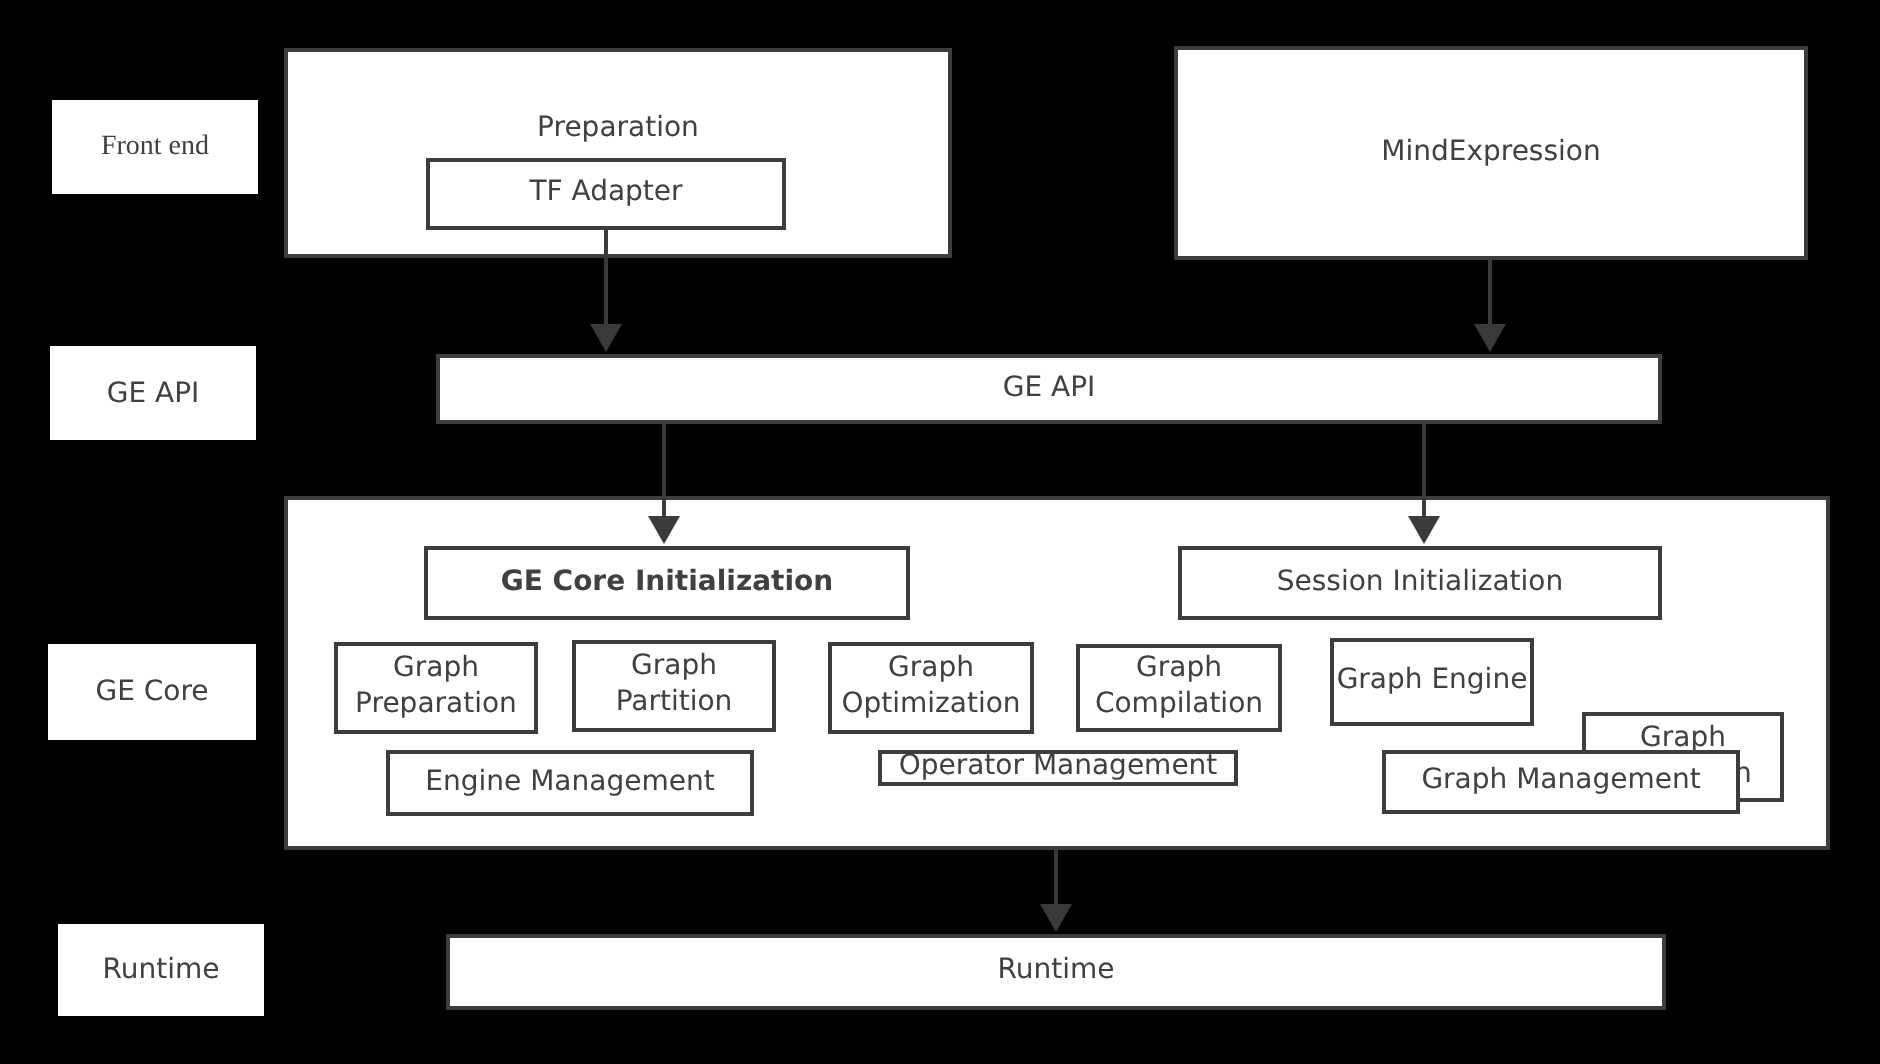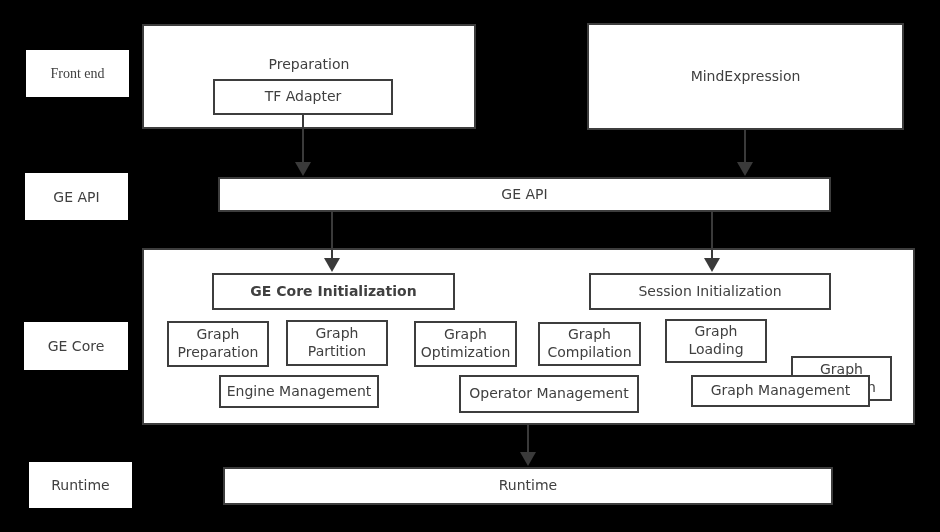--- a/index.html
+++ b/index.html
@@ -90,22 +90,22 @@
   #box-ge-core-init    { left: 212px; top: 273px; width: 243px; height: 37px; font-weight: bold; }
   #box-session-init    { left: 589px; top: 273px; width: 242px; height: 37px; }
 
   #box-graph-preparation  { left: 167px; top: 321px; width: 102px; height: 46px; }
   #box-graph-partition    { left: 286px; top: 320px; width: 102px; height: 46px; }
   #box-graph-optimization { left: 414px; top: 321px; width: 103px; height: 46px; }
   #box-graph-compilation  { left: 538px; top: 322px; width: 103px; height: 44px; }
   #box-graph-loading      { left: 665px; top: 319px; width: 102px; height: 44px; }
   #box-graph-execution    { left: 791px; top: 316px; width: 101px; height: 45px; margin-top: 40px; }
 
-  #box-engine-management   { left: 193px; top: 375px; width: 160px; height: 33px; margin-left: 26px; }
-  #box-operator-management { left: 459px; top: 375px; width: 180px; height: 38px; }
+  #box-engine-management   { left: 193px; top: 375px; width: 184px; height: 33px; }
+  #box-operator-management { left: 439px; top: 375px; width: 180px; height: 18px; }
   #box-graph-management    { left: 691px; top: 375px; width: 179px; height: 32px; }
 
   #bar-runtime     { left: 223px; top: 467px; width: 610px; height: 38px; }
 
   #arrow-tf-to-api       { left: 295px; top: 115px; height: 61px; }
   #arrow-tf-to-api .shaft       { height: 48px; }
   #arrow-me-to-api       { left: 737px; top: 130px; height: 46px; }
   #arrow-me-to-api .shaft       { height: 33px; }
   #arrow-api-to-coreinit { left: 324px; top: 212px; height: 60px; }
   #arrow-api-to-coreinit .shaft { height: 47px; }
@@ -133,21 +133,21 @@
   <div class="box" id="bar-ge-api">GE API</div>
 
   <div class="box" id="box-ge-core"></div>
   <div class="box" id="box-ge-core-init">GE Core Initialization</div>
   <div class="box" id="box-session-init">Session Initialization</div>
 
   <div class="box" id="box-graph-preparation">Graph Preparation</div>
   <div class="box" id="box-graph-partition">Graph Partition</div>
   <div class="box" id="box-graph-optimization">Graph Optimization</div>
   <div class="box" id="box-graph-compilation">Graph Compilation</div>
-  <div class="box" id="box-graph-loading">Graph Loading</div>
+  <div class="box" id="box-graph-loading">Graph Engine</div>
   <div class="box" id="box-graph-execution">Graph Execution</div>
 
   <div class="box" id="box-engine-management">Engine Management</div>
   <div class="box" id="box-operator-management">Operator Management</div>
   <div class="box" id="box-graph-management">Graph Management</div>
 
   <div class="box" id="bar-runtime">Runtime</div>
 
   <div class="arrow" id="arrow-tf-to-api">
     <div class="shaft"></div>

